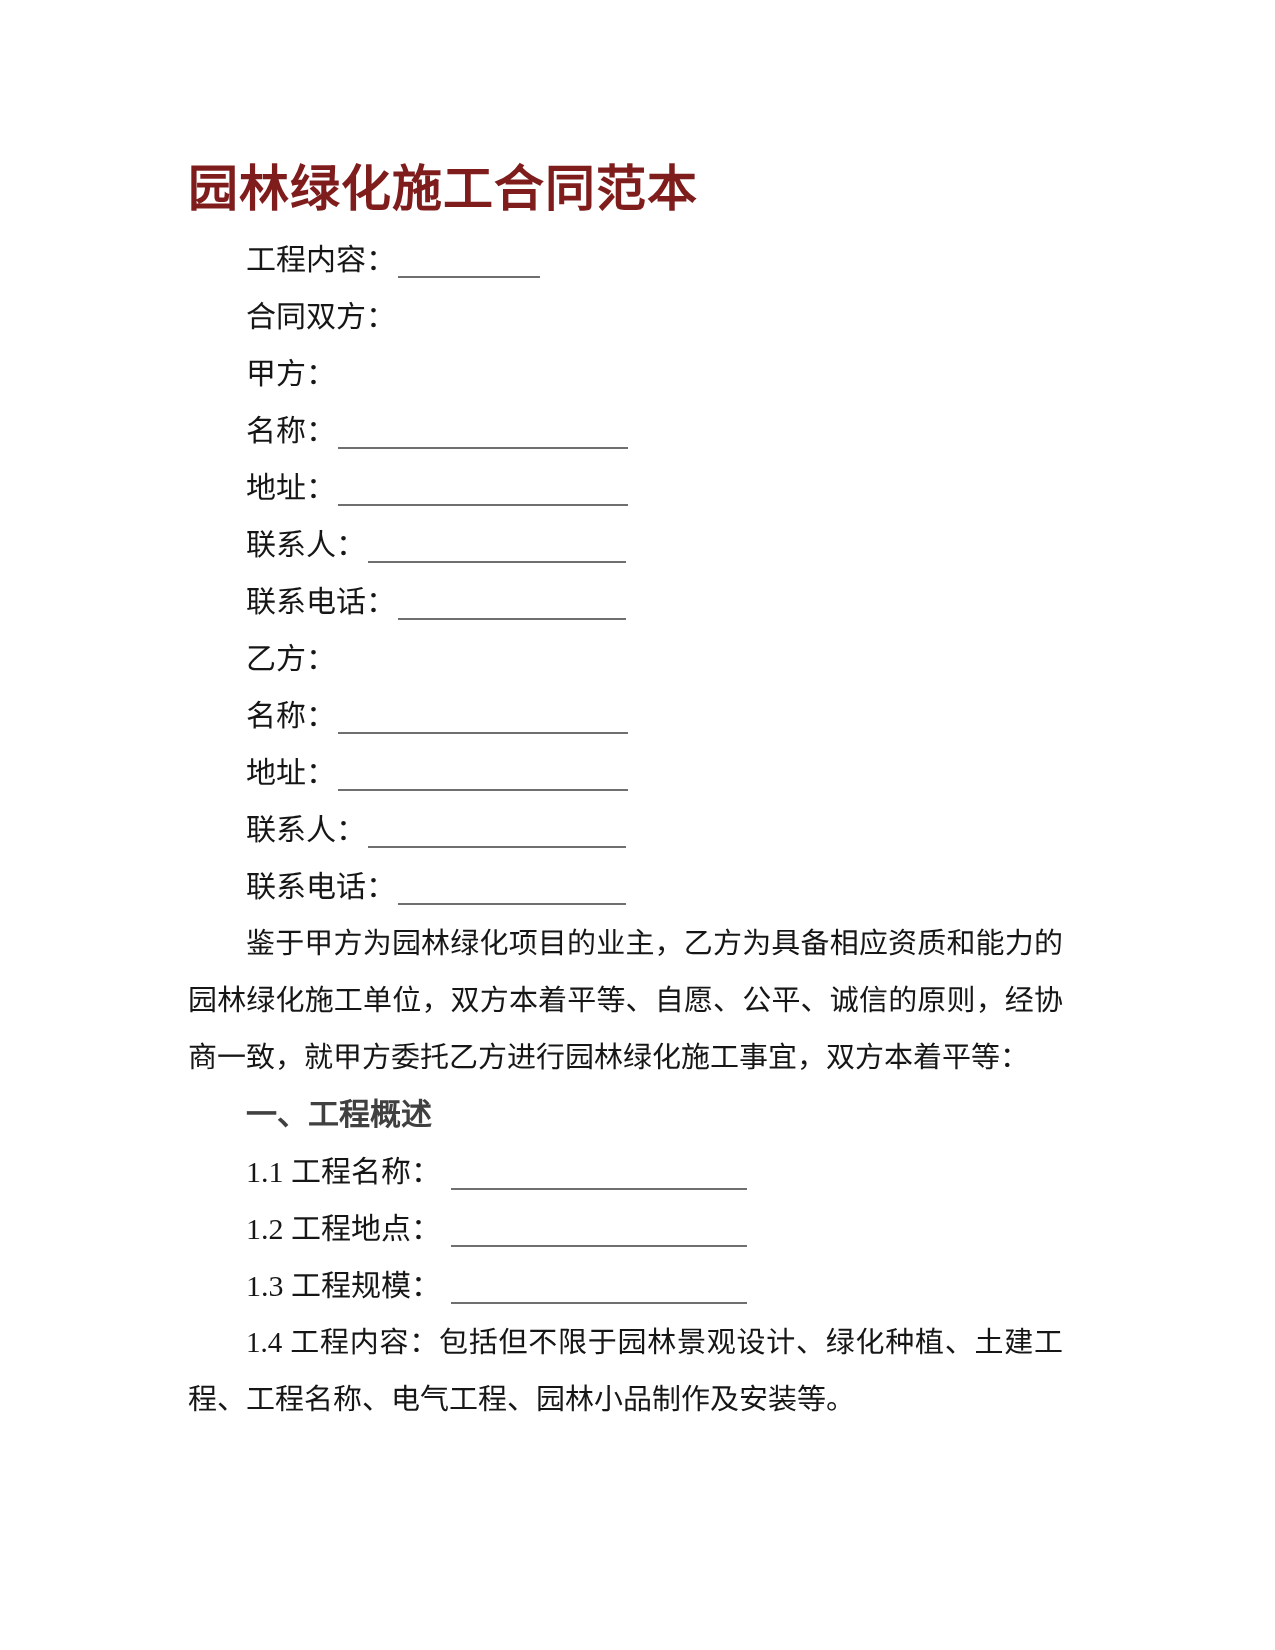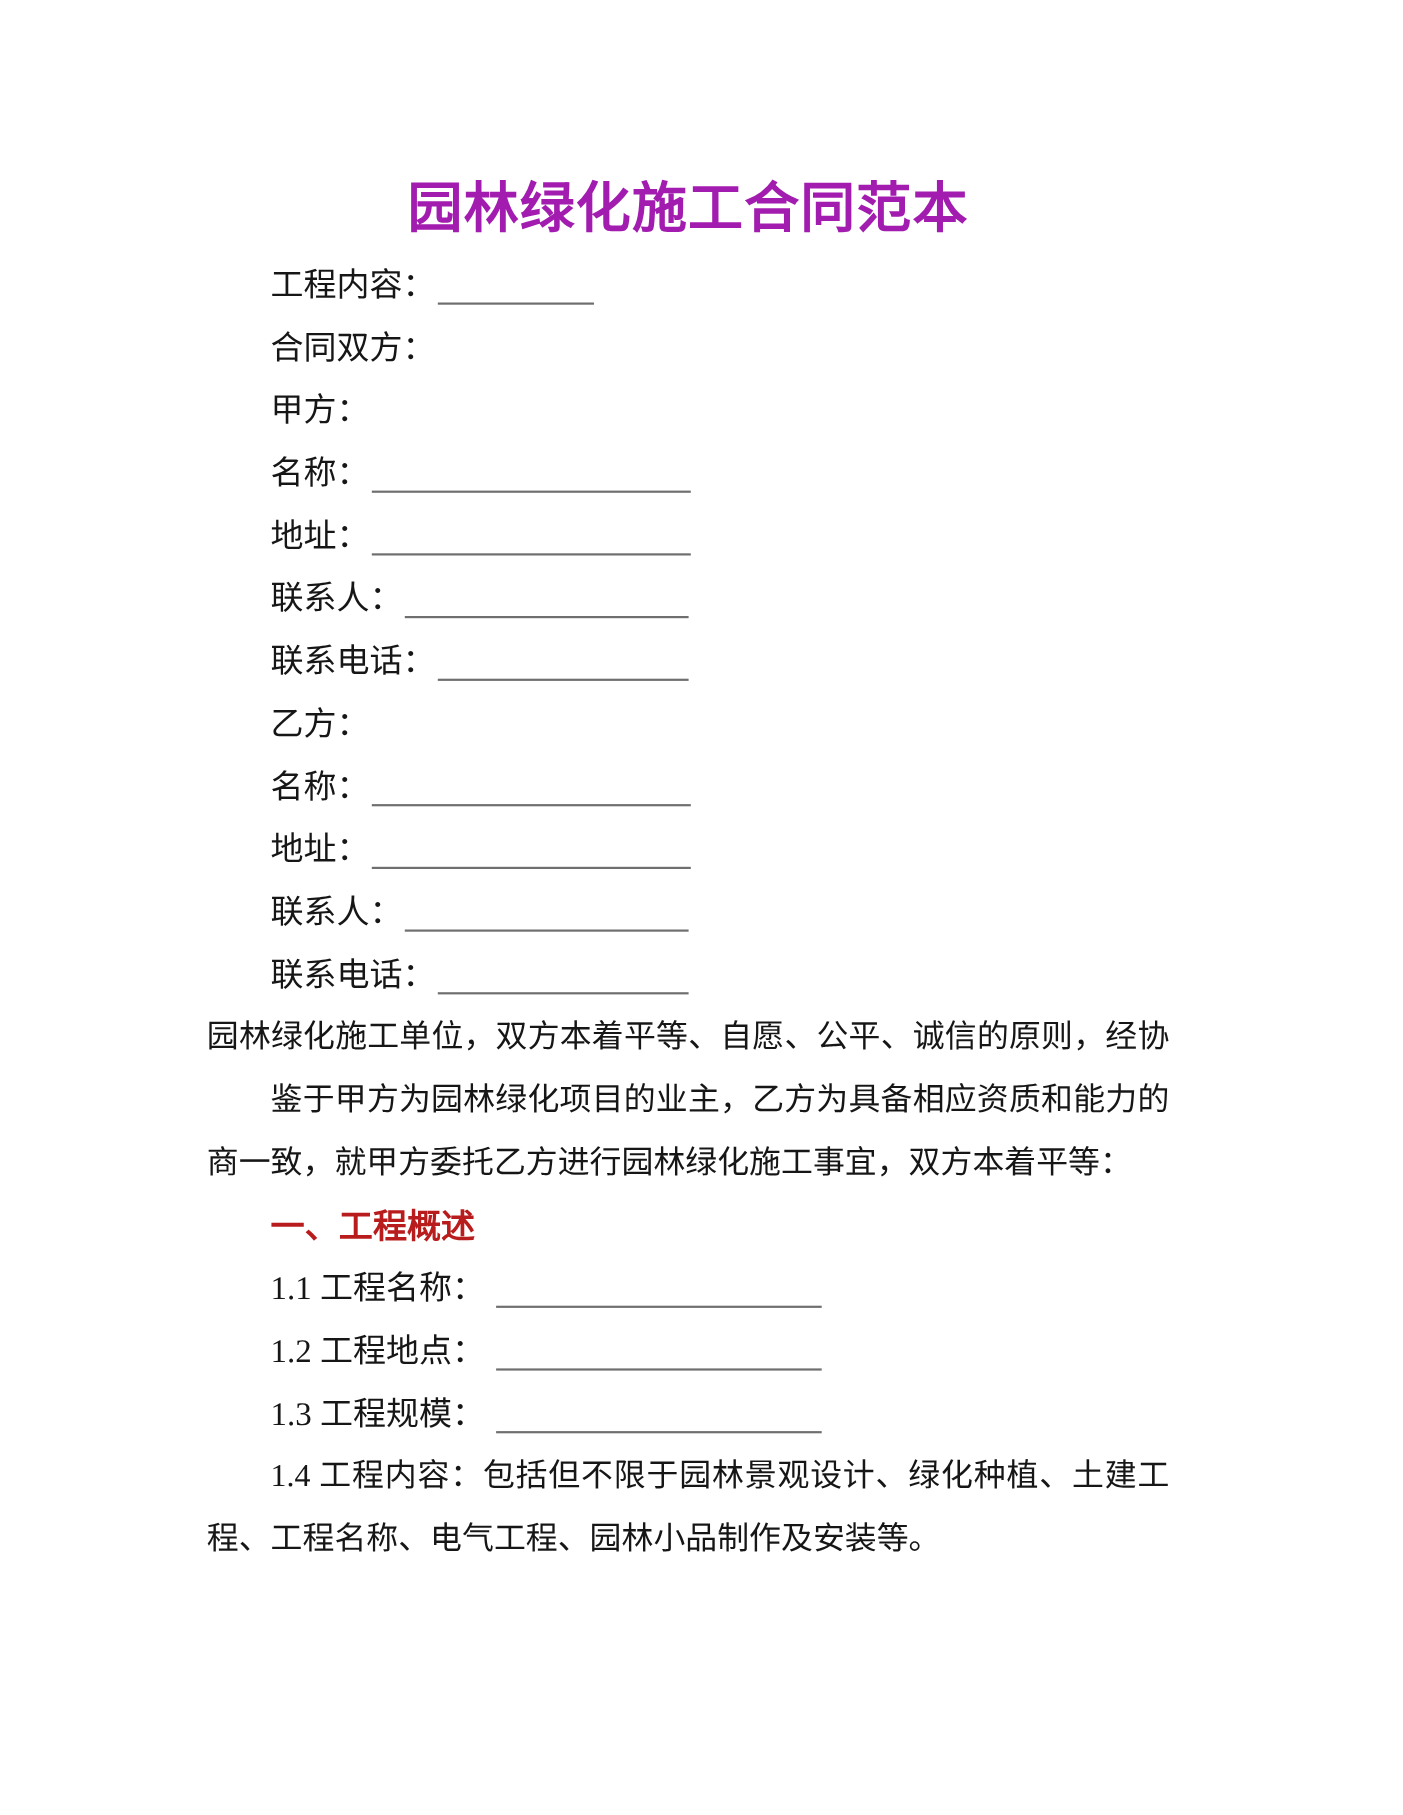--- a/index.html
+++ b/index.html
@@ -20,23 +20,22 @@
     position: absolute;
     left: 188px;
     top: 147px;
     width: 875px;
   }
   .title {
     margin: 0;
     font-size: 50px;
     font-weight: 700;
     line-height: 84px;
-    text-align: center;
     letter-spacing: 1px;
-    color: #a21caf;
+    color: #7f1d1d;
   }
   .line {
     font-size: 30px;
     line-height: 57px;
     white-space: nowrap;
   }
   .para {
     font-size: 29px;
     line-height: 57px;
   }
@@ -44,21 +43,21 @@
   .just {
     text-align: justify;
     text-align-last: justify;
     text-justify: inter-ideograph;
   }
   .heading {
     font-family: "Liberation Sans", "DejaVu Sans", sans-serif;
     font-weight: 700;
     font-size: 31px;
     line-height: 57px;
-    color: #b91c1c;
+    color: #404040;
   }
   .blank {
     display: inline-block;
     height: 30px;
     border-bottom: 2px solid #6f6f6f;
     vertical-align: -8px;
     margin-left: 2px;
   }
   .w-contract { width: 142px; }
   .w-name     { width: 290px; }
@@ -115,22 +114,22 @@
     </div>
 
     <div class="line indent">
       <span>联系人：</span><span class="blank w-contact"></span>
     </div>
 
     <div class="line indent">
       <span>联系电话：</span><span class="blank w-phone"></span>
     </div>
 
+    <div class="para just indent">鉴于甲方为园林绿化项目的业主，乙方为具备相应资质和能力的</div>
     <div class="para just">园林绿化施工单位，双方本着平等、自愿、公平、诚信的原则，经协</div>
-    <div class="para just indent">鉴于甲方为园林绿化项目的业主，乙方为具备相应资质和能力的</div>
     <div class="para">商一致，就甲方委托乙方进行园林绿化施工事宜，双方本着平等：</div>
 
     <div class="heading indent">一、工程概述</div>
 
     <div class="line indent">
       <span>1.1 工程名称：</span><span class="blank w-item"></span>
     </div>
 
     <div class="line indent">
       <span>1.2 工程地点：</span><span class="blank w-item"></span>

